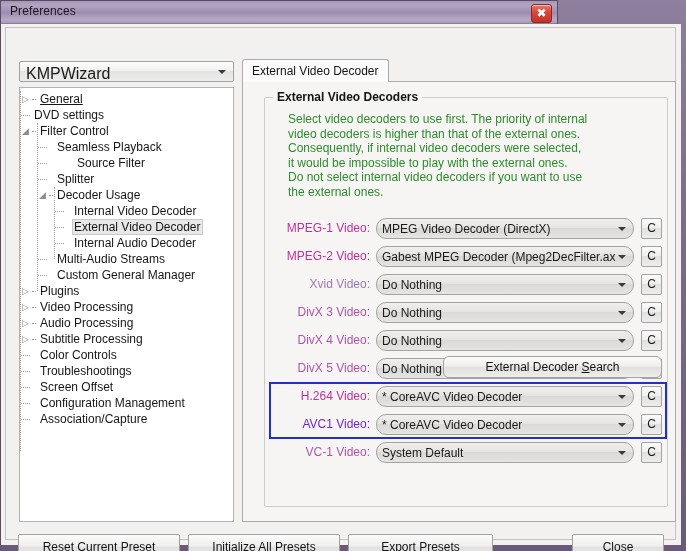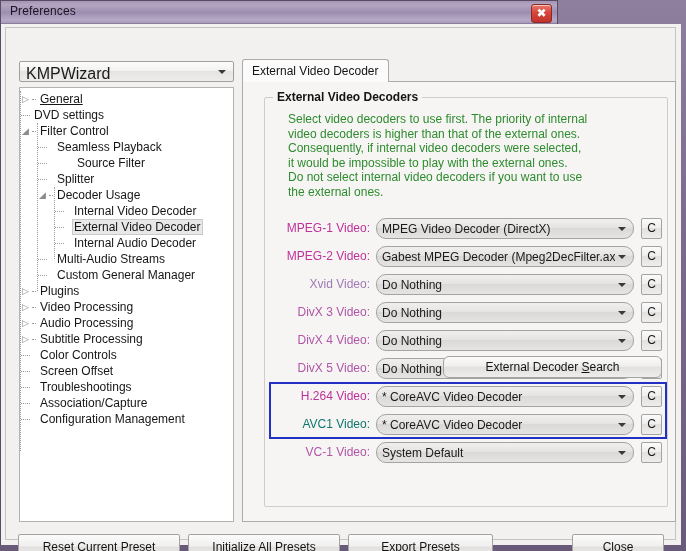--- a/index.html
+++ b/index.html
@@ -406,33 +406,33 @@
                 <span class="glyph" style="left: 2px;">▷</span>
                 <span class="dash" style="left: 12px; width: 4px;"></span>
                 <span class="lbl" style="left: 18px;">Subtitle Processing</span>
               </div>
               <div class="tnode">
                 <span class="dash" style="left: 1px;"></span>
                 <span class="lbl" style="left: 18px;">Color Controls</span>
               </div>
               <div class="tnode">
                 <span class="dash" style="left: 1px;"></span>
+                <span class="lbl" style="left: 18px;">Troubleshootings</span>
+              </div>
+              <div class="tnode">
+                <span class="dash" style="left: 1px;"></span>
                 <span class="lbl" style="left: 18px;">Screen Offset</span>
               </div>
               <div class="tnode">
                 <span class="dash" style="left: 1px;"></span>
-                <span class="lbl" style="left: 18px;">Troubleshootings</span>
+                <span class="lbl" style="left: 18px;">Configuration Management</span>
               </div>
               <div class="tnode">
                 <span class="dash" style="left: 1px;"></span>
                 <span class="lbl" style="left: 18px;">Association/Capture</span>
-              </div>
-              <div class="tnode">
-                <span class="dash" style="left: 1px;"></span>
-                <span class="lbl" style="left: 18px;">Configuration Management</span>
               </div>
               <div class="vline" style="left: 0px; top: 3px; height: 360px;"></div>
               <div class="vline" style="left: 17px; top: 35px; height: 168px;"></div>
               <div class="vline" style="left: 34px; top: 99px; height: 72px;"></div>
             </div>
         </div>
 
         <div class="tabstrip">
           <div class="tabline"></div>
           <div class="tab">
@@ -501,21 +501,21 @@
                 </div>
                 <div class="drow">
                   <span class="rlabel" style="color: rgb(192, 48, 154);">H.264 Video:</span>
                   <div class="combo dim">
                     <span class="ctxt">* CoreAVC Video Decoder</span>
                     <span class="arrow"></span>
                   </div>
                   <div class="cbtn">C</div>
                 </div>
                 <div class="drow">
-                  <span class="rlabel" style="color: #0f766e;">AVC1 Video:</span>
+                  <span class="rlabel" style="color: #6d28d9;">AVC1 Video:</span>
                   <div class="combo dim">
                     <span class="ctxt">* CoreAVC Video Decoder</span>
                     <span class="arrow"></span>
                   </div>
                   <div class="cbtn">C</div>
                 </div>
                 <div class="drow">
                   <span class="rlabel" style="color: rgb(176, 85, 168);">VC-1 Video:</span>
                   <div class="combo dim">
                     <span class="ctxt">System Default</span>

